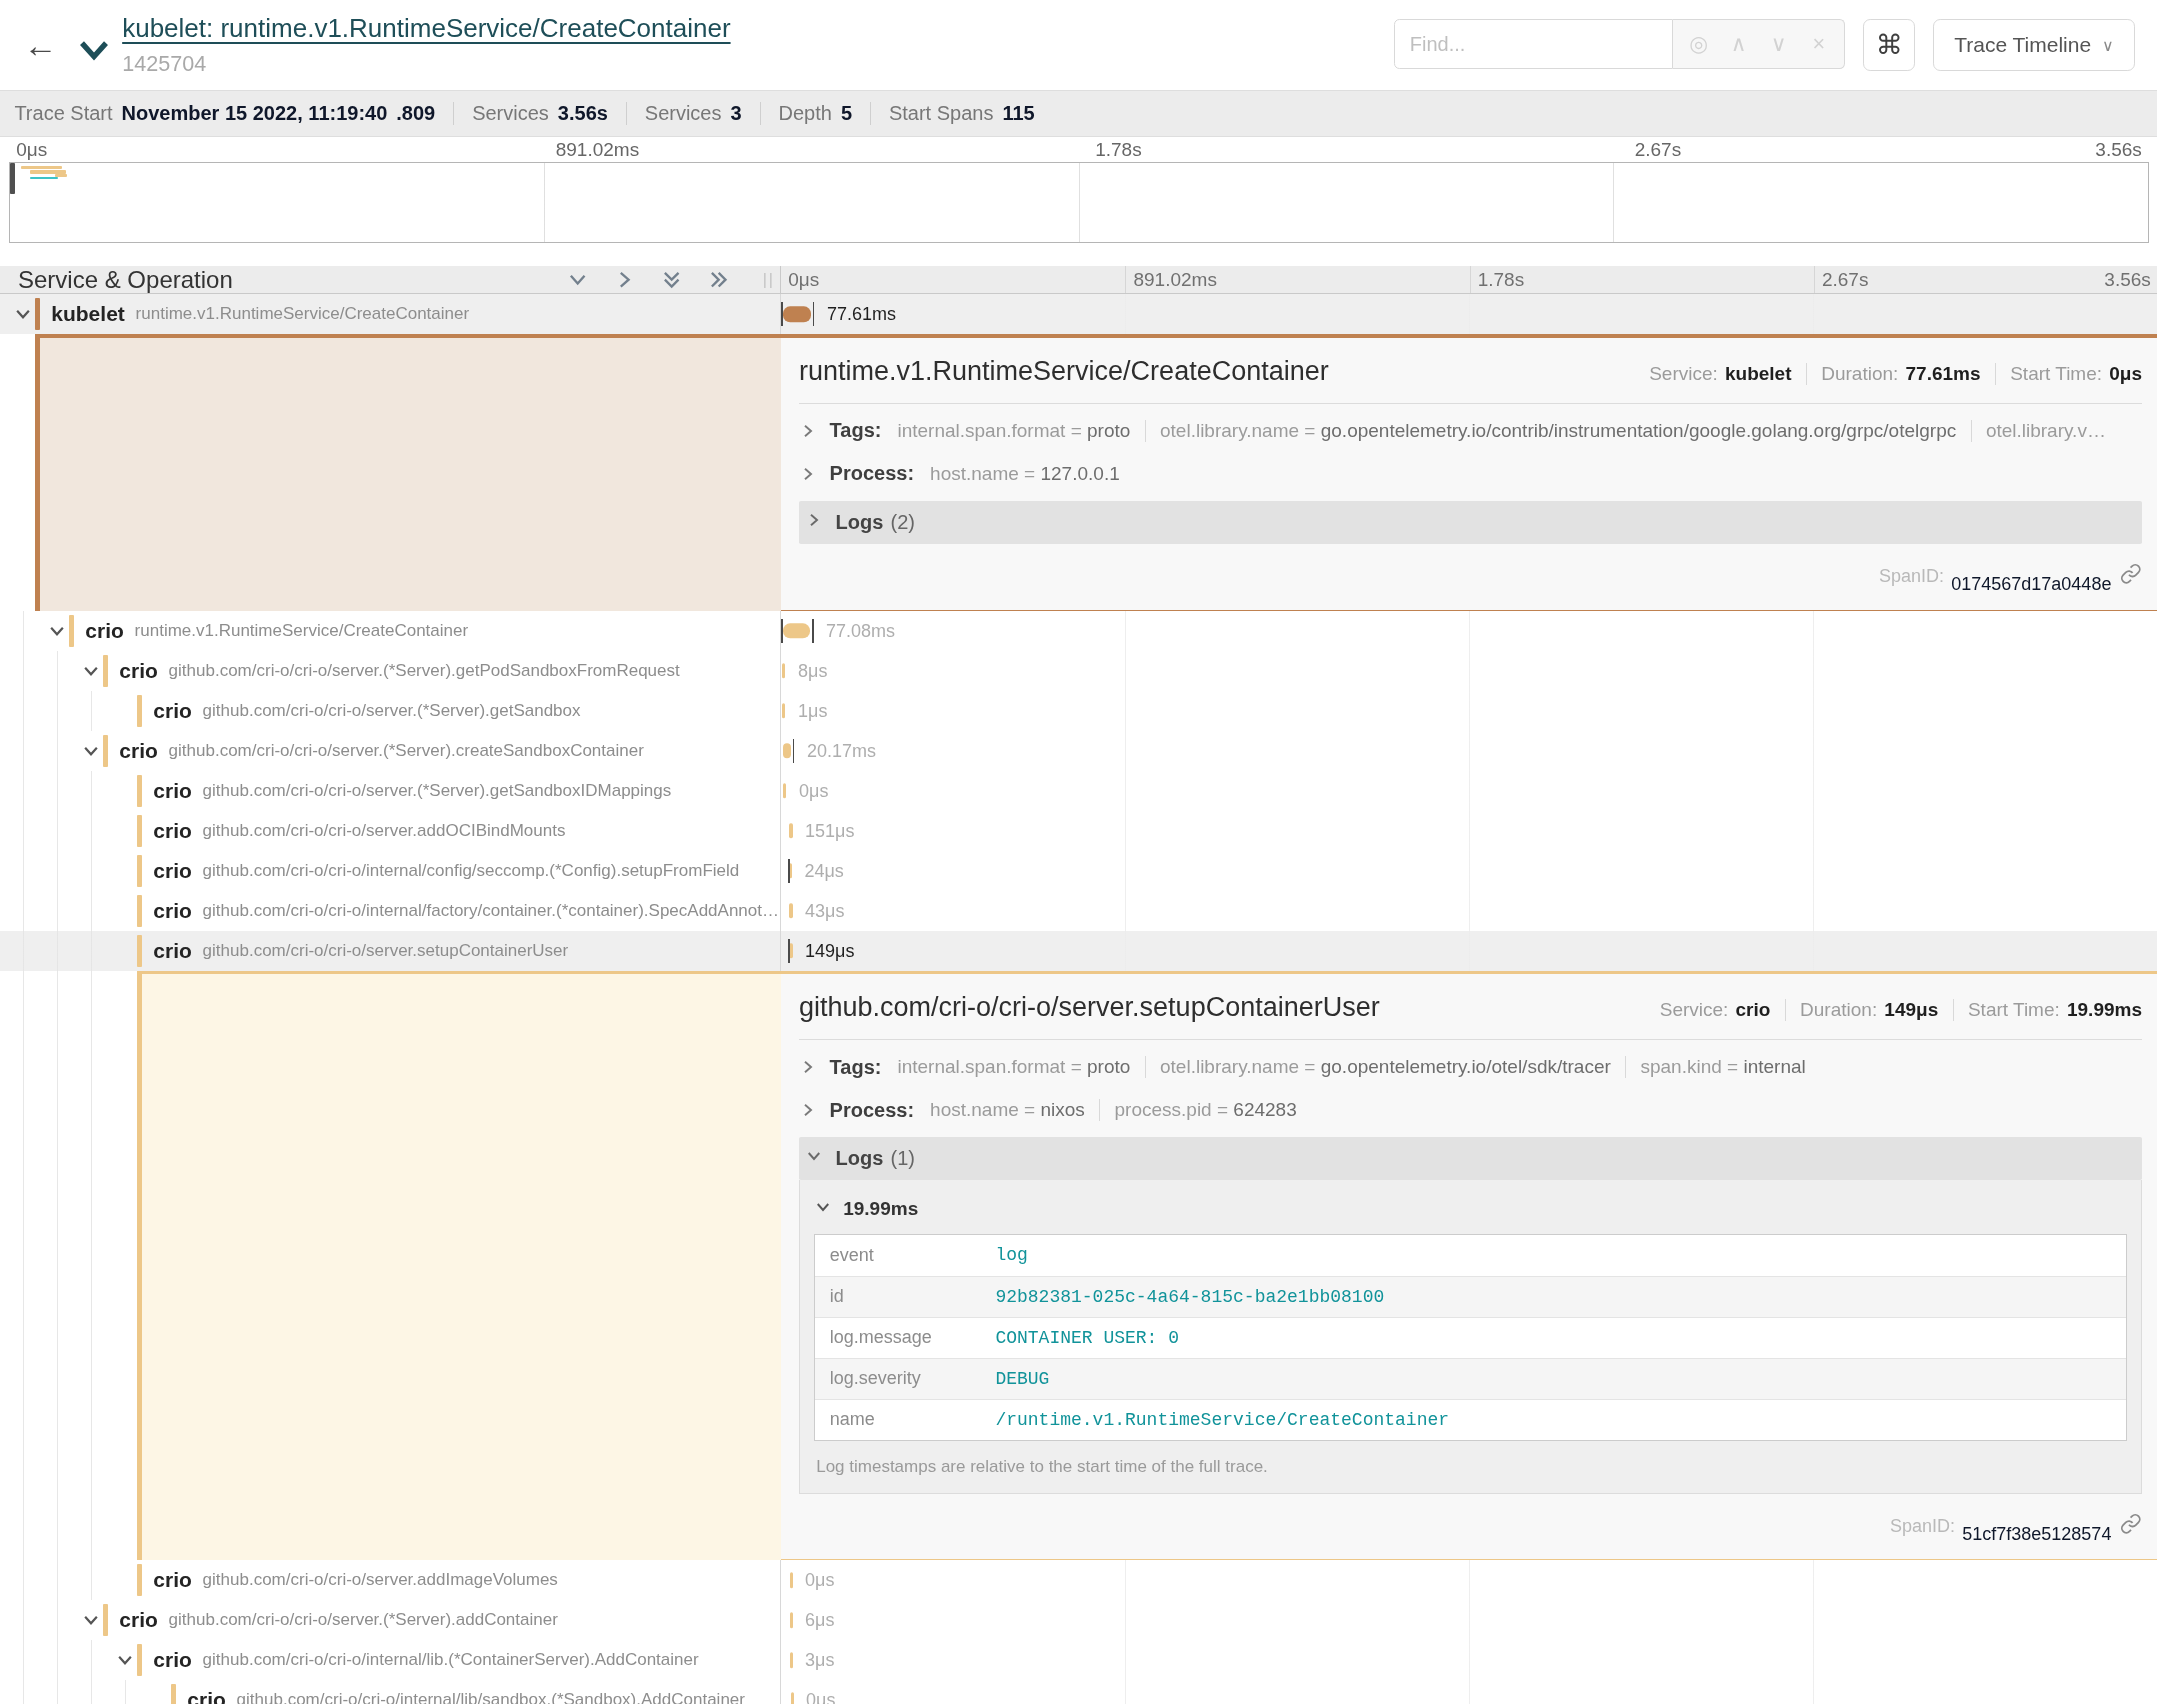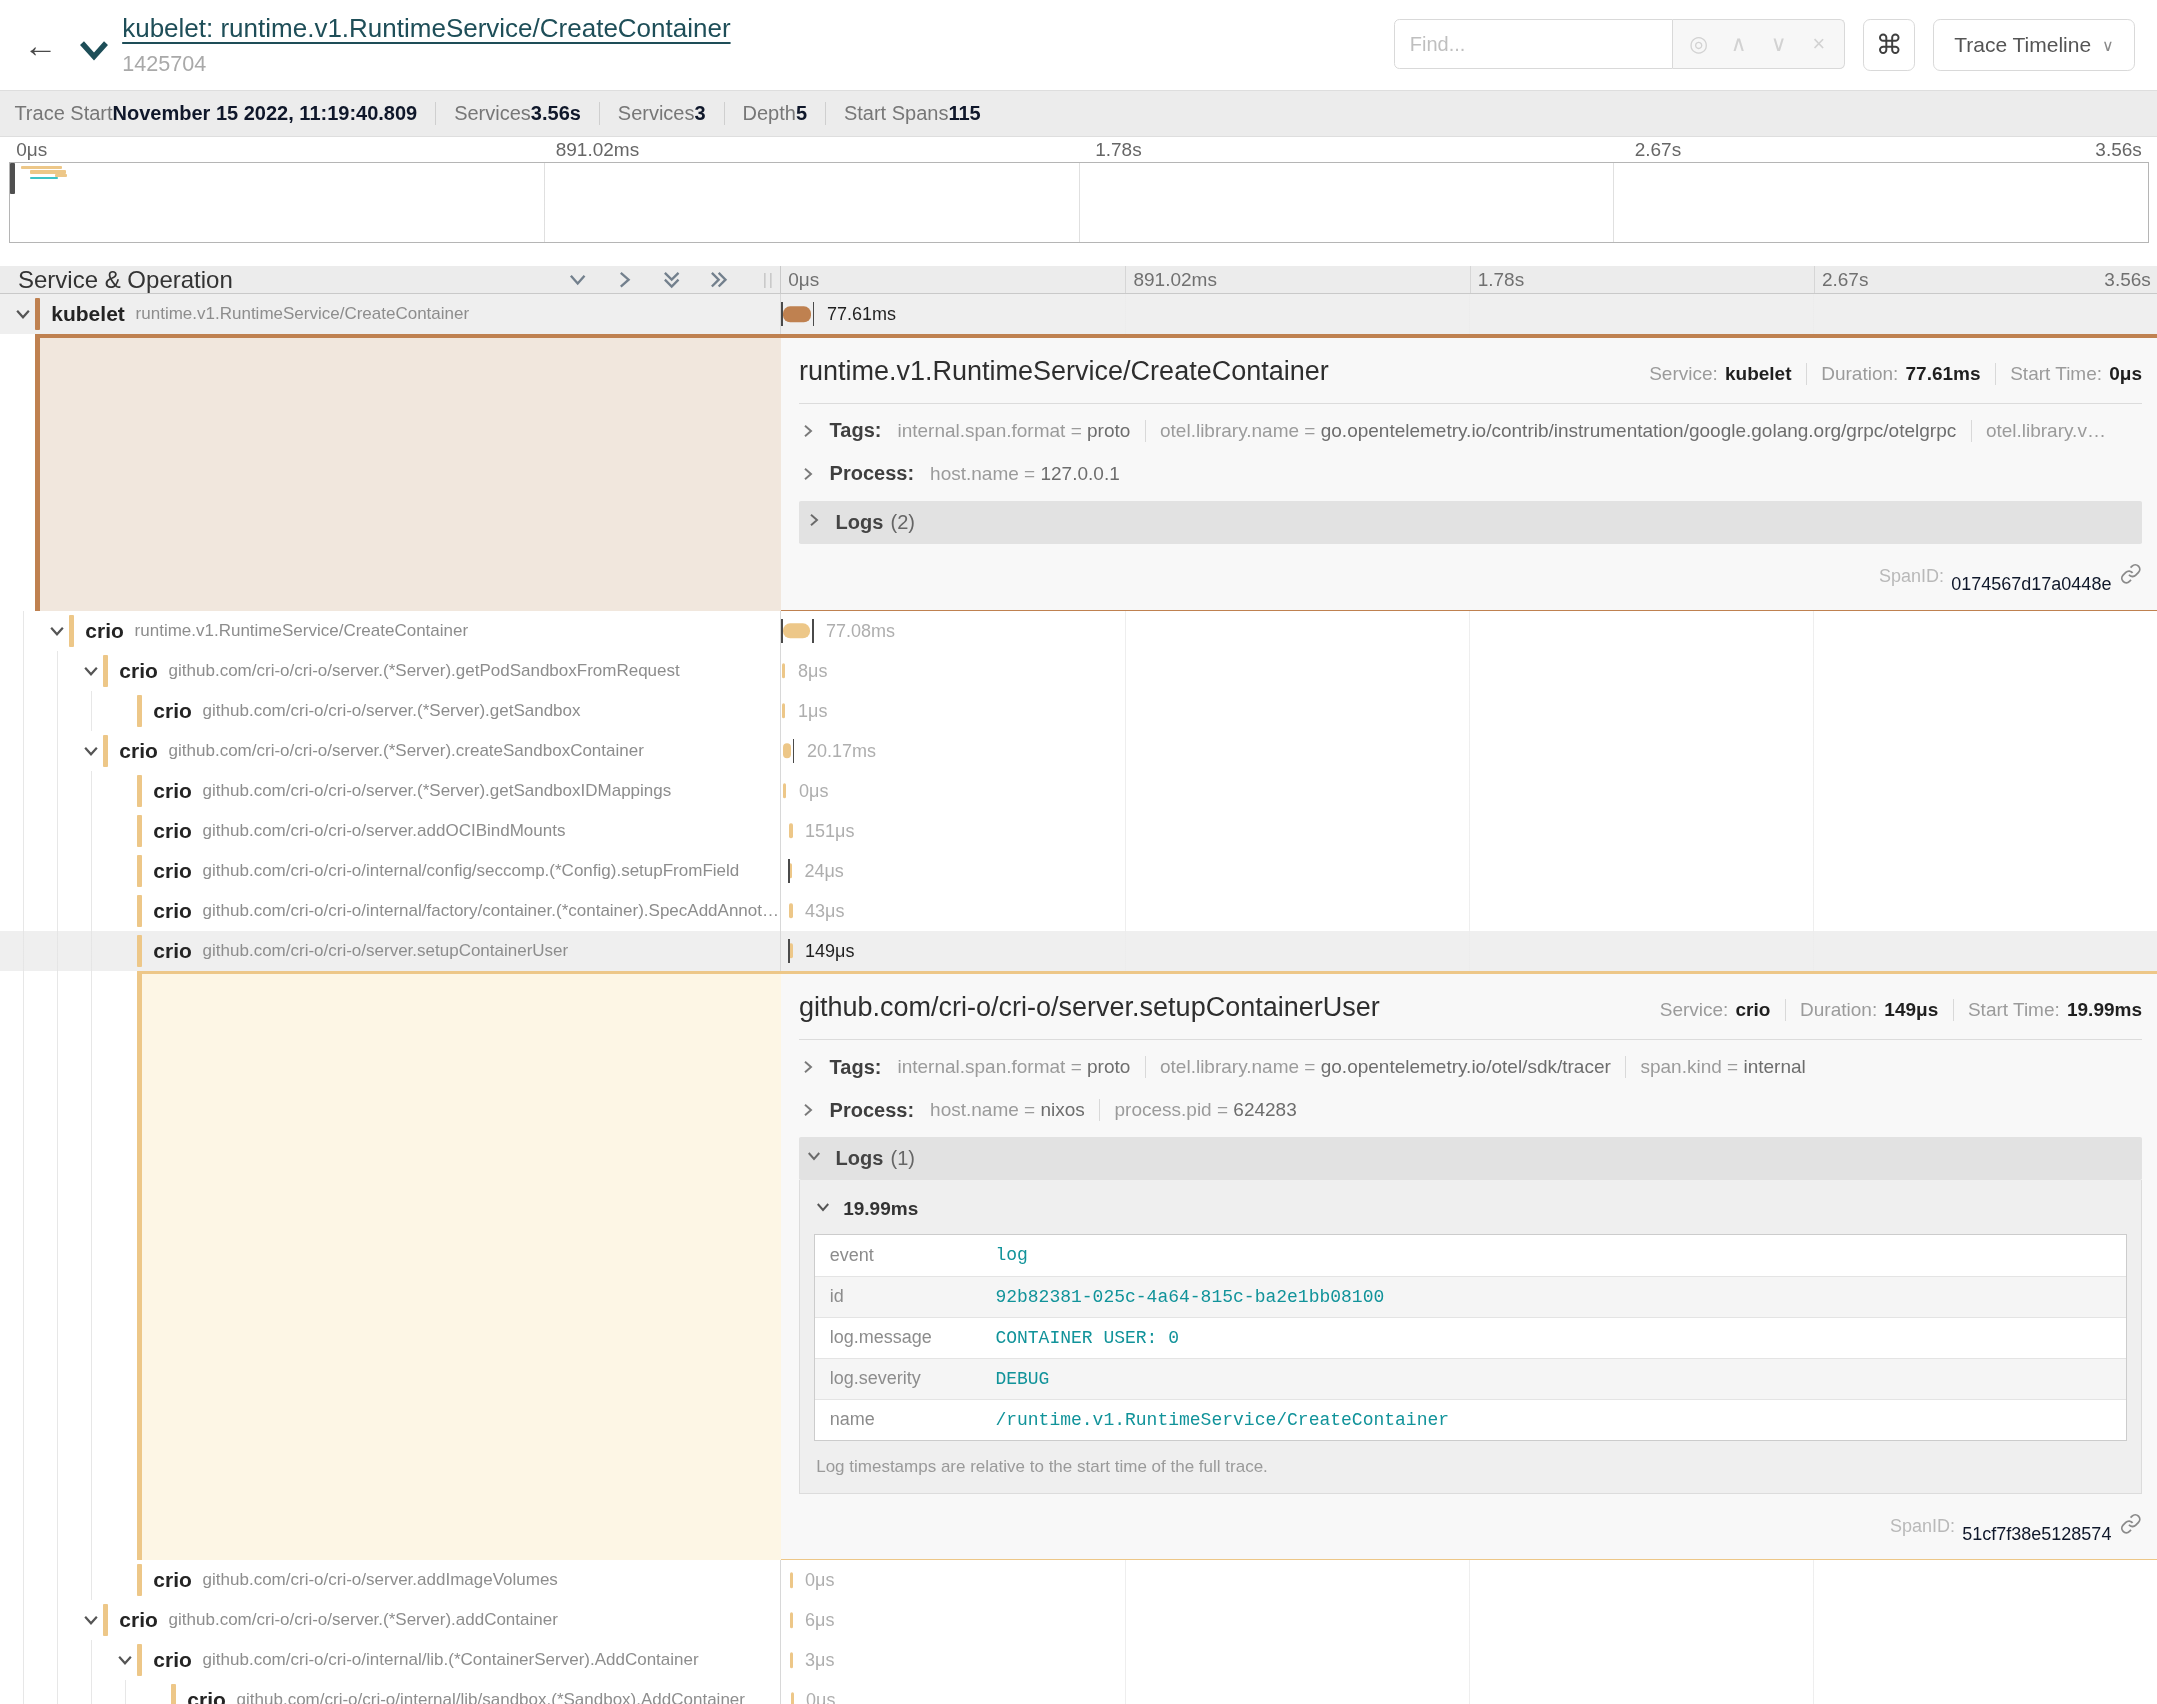--- a/index.html
+++ b/index.html
@@ -18,21 +18,21 @@
   .find-input { width:279px; height:50px; border:0.9px solid #d9d9d9; border-radius:5.4px 0 0 5.4px; font-size:20px; padding:0 14.4px; color:#444; outline:none; font-family:"Liberation Sans",sans-serif; }
   .find-input::placeholder { color:#bfbfbf; }
   .find-ctrls { height:50px; display:flex; align-items:center; background:#f7f7f7; border:0.9px solid #d9d9d9; border-left:none; border-radius:0 5.4px 5.4px 0; padding:0 5.4px; }
   .find-ctrls span { width:40px; text-align:center; font-size:21.6px; color:#d2d2d2; }
   .kbd-btn { width:52px; height:52px; margin-left:18px; border:0.9px solid #d9d9d9; border-radius:7.2px; background:#fff; font-size:27px; color:#3f3f3f; cursor:pointer; }
   .view-btn { height:52px; margin-left:18px; border:0.9px solid #d9d9d9; border-radius:7.2px; background:#fff; font-size:21px; color:#555; padding:0 20px; cursor:pointer; display:flex; align-items:center; gap:10.8px; }
   .view-btn .caret { color:#8a8a8a; font-size:16px; }
 
   
   .infobar { height:47px; background:#ececec; border-top:0.9px solid #dedede; border-bottom:0.9px solid #dedede; display:flex; align-items:center; padding:0 14.4px; font-size:20px; }
-  .stat { display:flex; align-items:flex-end; }
+  .stat { display:flex; align-items:flex-end; gap:9px; }
   .stat .lbl { color:#777; }
   .stat .val { color:#0f172a; font-weight:bold; }
   .stat .muted { color:#0f172a; font-weight:bold; }
   .stat-sep { width:0.9px; height:23.4px; background:#cfcfcf; margin:0 18px; align-self:center; }
 
   
   .mm-ruler { position:relative; height:25px; font-size:19px; color:#666; }
   .mm-canvas { position:relative; margin:0 9px; height:81px; border:0.9px solid #b5b5b5; background:
       linear-gradient(#dcdcdc,#dcdcdc) 25% 0/0.9px 100% no-repeat,
       linear-gradient(#dcdcdc,#dcdcdc) 50% 0/0.9px 100% no-repeat,

